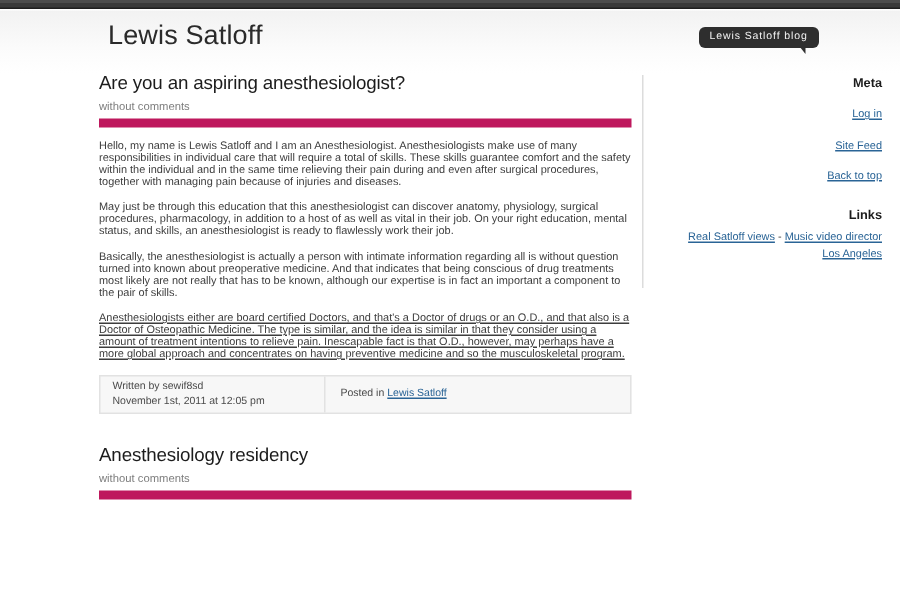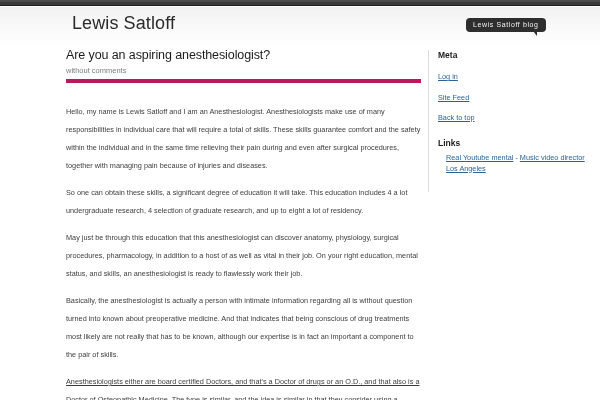--- a/index.html
+++ b/index.html
@@ -85,20 +85,21 @@
     width: 355px;
   }
   #sidebar {
     position: absolute;
     top: 50px;
     left: 428px;
     width: 160px;
     padding-left: 10px;
     border-left: 1px solid #dcdcdc;
     min-height: 140px;
+    text-align: right;
   }
   #sidebar-rule {
     position: absolute;
     top: 50px;
     left: 428px;
     width: 1px;
     height: 142px;
     background: #dcdcdc;
   }
 
@@ -107,28 +108,28 @@
   .post-title {
     font-size: 12.5px;
     font-weight: normal;
     color: #1c1c1c;
     margin: 0 0 4px 0;
     letter-spacing: -0.1px;
   }
   .post-subline {
     font-size: 7.5px;
     color: #7d7d7d;
-    border-bottom: 4px solid #be185d;
+    border-bottom: 6px solid #be185d;
     padding-bottom: 4px;
-    margin-bottom: 20px;
+    margin-bottom: 8px;
   }
   .post-body p {
     margin: 0 0 9px 0;
     font-size: 7.3px;
-    line-height: 18px;
+    line-height: 8px;
     color: #3d3d3d;
     text-align: left;
   }
   .post-body p:last-child { margin-bottom: 0; text-decoration: underline; }
 
   
   .post-meta {
     margin-top: 10px;
     border: 1px solid #e2e2e2;
     background: #f7f7f7;
@@ -202,21 +203,20 @@
 <div id="site-title">Lewis Satloff</div>
 <div id="blog-badge">Lewis Satloff blog</div>
 
 <div id="content">
 
   <div class="post">
     <h2 class="post-title">Are you an aspiring anesthesiologist?</h2>
     <div class="post-subline">without comments</div>
     <div class="post-body">
       <p>Hello, my name is Lewis Satloff and I am an Anesthesiologist. Anesthesiologists make use of many responsibilities in individual care that will require a total of skills. These skills guarantee comfort and the safety within the individual and in the same time relieving their pain during and even after surgical procedures, together with managing pain because of injuries and diseases.</p>
-      <p>So one can obtain these skills, a significant degree of education it will take. This education includes 4 a lot undergraduate research, 4 selection of graduate research, and up to eight a lot of residency.</p>
       <p>May just be through this education that this anesthesiologist can discover anatomy, physiology, surgical procedures, pharmacology, in addition to a host of as well as vital in their job. On your right education, mental status, and skills, an anesthesiologist is ready to flawlessly work their job.</p>
       <p>Basically, the anesthesiologist is actually a person with intimate information regarding all is without question turned into known about preoperative medicine. And that indicates that being conscious of drug treatments most likely are not really that has to be known, although our expertise is in fact an important a component to the pair of skills.</p>
       <p>Anesthesiologists either are board certified Doctors, and that's a Doctor of drugs or an O.D., and that also is a Doctor of Osteopathic Medicine. The type is similar, and the idea is similar in that they consider using a amount of treatment intentions to relieve pain. Inescapable fact is that O.D., however, may perhaps have a more global approach and concentrates on having preventive medicine and so the musculoskeletal program.</p>
     </div>
     <div class="post-meta">
       <div class="meta-left">
         <span>Written by sewif8sd</span>
         <span>November 1st, 2011 at 12:05 pm</span>
       </div>
       <div class="meta-right">
@@ -249,16 +249,16 @@
         <a href="#">Site Feed</a>
       </li>
       <li>
         <a href="#">Back to top</a>
       </li>
     </ul>
   </div>
 
   <div>
     <div class="side-heading">Links</div>
-    <p class="links-para"><a href="#">Real Youtube mental</a><span class="links-sep"> - </span><a href="#">Music video director Los Angeles</a></p>
+    <p class="links-para"><a href="#">Real Satloff views</a><span class="links-sep"> - </span><a href="#">Music video director Los Angeles</a></p>
   </div>
 
 </div>
 
 </body></html>

